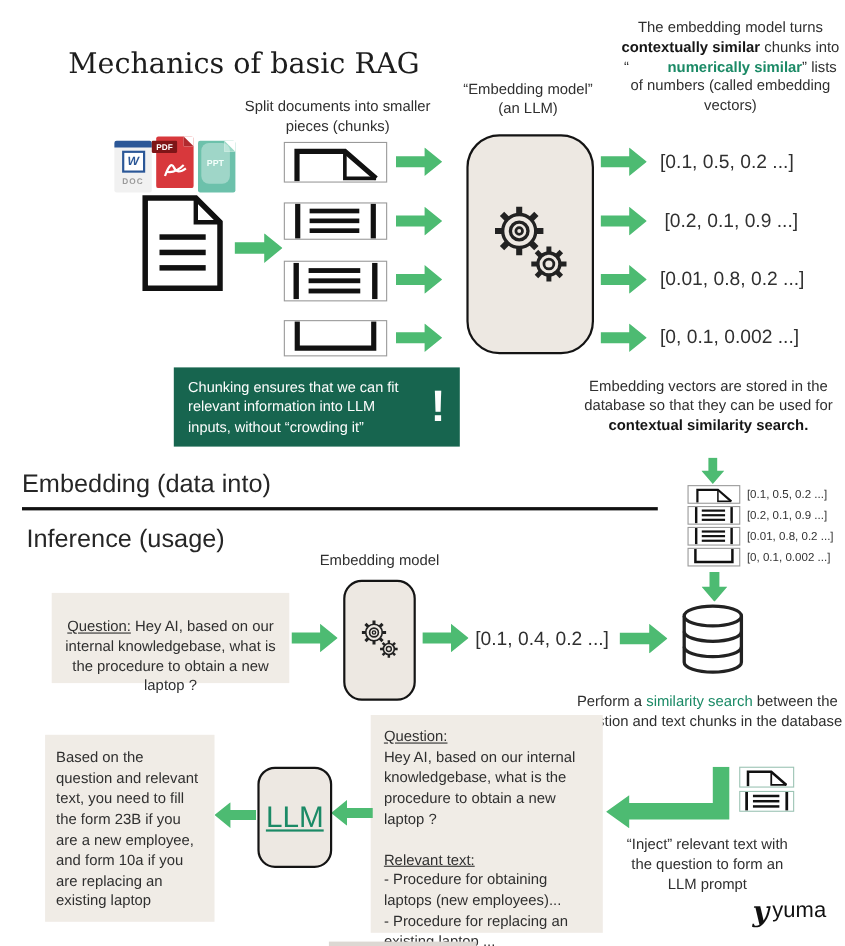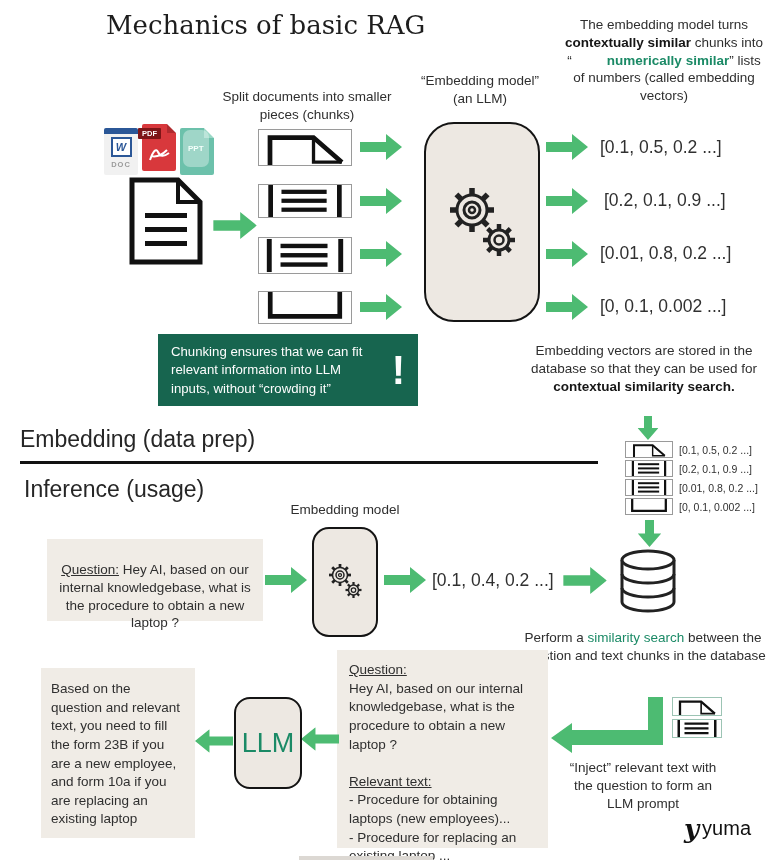--- a/index.html
+++ b/index.html
@@ -96,21 +96,21 @@
       <path d="M4,11 L4,53 A26,9 0 0 0 56,53 L56,11" fill="#fff" stroke="#222" stroke-width="3"></path>
       <ellipse cx="30" cy="11" rx="26" ry="9" fill="#fff" stroke="#222" stroke-width="3"></ellipse>
       <path d="M4,25 A26,9 0 0 0 56,25" fill="none" stroke="#222" stroke-width="3"></path>
       <path d="M4,39 A26,9 0 0 0 56,39" fill="none" stroke="#222" stroke-width="3"></path>
     </symbol>
   </defs>
 </svg>
 
 <div id="canvas">
 
-  <div class="abs title" style="left:62px;top:10px;margin-left:44px;">Mechanics of basic RAG</div>
+  <div class="abs title" style="left:62px;top:43px;">Mechanics of basic RAG</div>
 
   <div class="abs cap ctr" style="left:218px;top:88px;width:178px;">Split documents into smaller pieces (chunks)</div>
   <div class="abs cap ctr" style="left:398px;top:72px;width:164px;">
     <span>“Embedding model”</span><br>
     <span>(an LLM)</span>
   </div>
   <div class="abs cap ctr" style="left:563px;top:16px;width:202px;">
     <span>The embedding model turns </span><span class="b">contextually similar</span><span> chunks into “</span><span class="grb">numerically similar</span><span>” lists of numbers (called embedding vectors)</span>
   </div>
 
@@ -236,21 +236,21 @@
   <div class="abs vecS" style="left:679px;top:501px;">[0, 0.1, 0.002 ...]</div>
 
   <svg class="abs greenfill" style="left:637px;top:520px;" width="25" height="27" viewBox="0 0 26 30">
       <use href="#sym-arrow-d"></use>
     </svg>
 
   <svg class="abs" style="left:618px;top:549px;" width="60" height="64">
       <use href="#sym-db"></use>
     </svg>
 
-  <div class="abs h2" style="left:20px;top:426px;">Embedding (data prep)</div>
+  <div class="abs h2" style="left:20px;top:426px;">Embedding (data into)</div>
   <div class="abs" style="left:20px;top:461px;width:578px;height:3px;background:#111;"></div>
   <div class="abs h2" style="left:24px;top:476px;">Inference (usage)</div>
 
   <div class="abs cap ctr" style="left:283px;top:501px;width:124px;">Embedding model</div>
 
   <div class="abs cap ctr box-beige" style="left:47px;top:539px;width:216px;height:82px;box-sizing:border-box;padding:22px 8px;">
     <span class="u">Question:</span><span> Hey AI, based on our internal knowledgebase, what is the procedure to obtain a new laptop ?</span>
   </div>
 
   <svg class="abs greenfill" style="left:265px;top:567px;" width="42" height="26" viewBox="0 0 42 26">
@@ -299,21 +299,21 @@
     <span class="u">Relevant text:</span><br>
     <span>- Procedure for obtaining laptops (new employees)...</span><br>
     <span>- Procedure for replacing an existing laptop ...</span>
   </div>
 
   <svg class="abs greenfill" style="left:301px;top:726px;" width="38" height="26" viewBox="0 0 42 26">
       <use href="#sym-arrow-l"></use>
     </svg>
 
   <div class="abs rounded-dev" style="left:234px;top:697px;width:64px;height:88px;border-radius:16px;">
-    <div class="gr" style="font-size:27px;text-align:center;line-height:88px;">LLM</div>
+    <div class="gr" style="font-size:27px;text-align:center;line-height:88px;text-decoration:underline;">LLM</div>
   </div>
 
   <svg class="abs greenfill" style="left:195px;top:728px;" width="38" height="26" viewBox="0 0 42 26">
       <use href="#sym-arrow-l"></use>
     </svg>
 
   <div class="abs cap box-beige" style="left:41px;top:668px;width:154px;height:170px;box-sizing:border-box;padding:12px 10px;line-height:1.38;">Based on the question and relevant text, you need to fill the form 23B if you are a new employee, and form 10a if you are replacing an existing laptop</div>
 
   <div class="abs" style="left:684px;top:814px;">
     <span style="font-family:'DejaVu Serif',serif;font-style:italic;font-weight:bold;font-size:26px;color:#111;vertical-align:-3px;">y</span><span style="font-size:20px;color:#111;margin-left:3px;">yuma</span>

